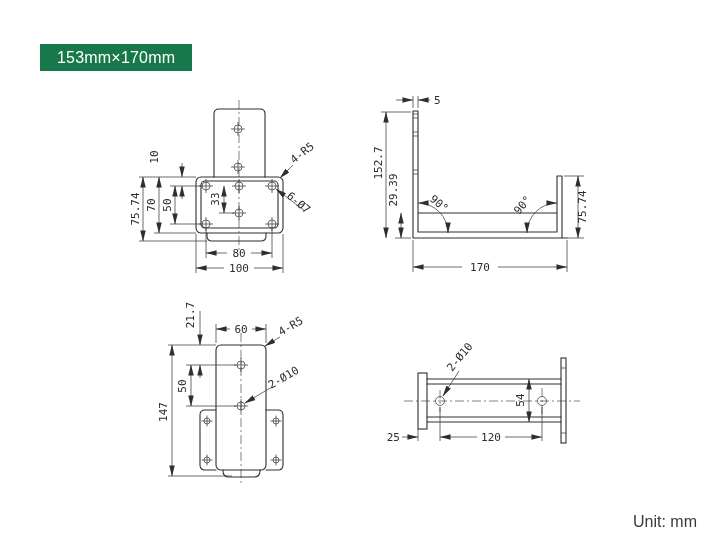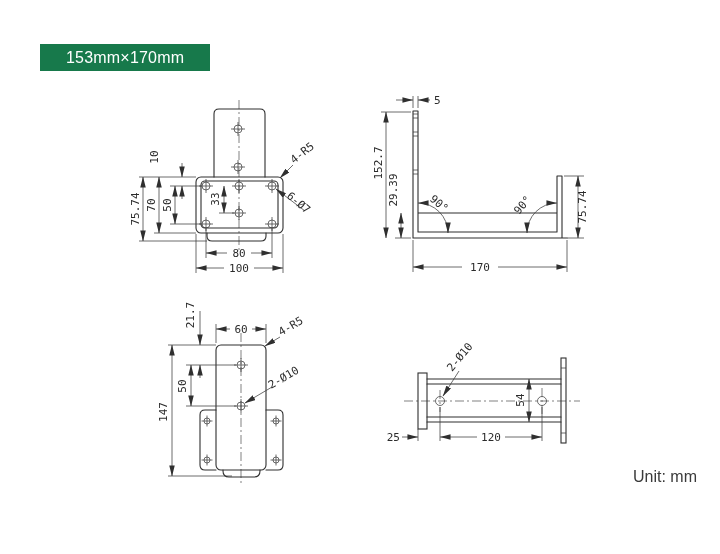--- a/index.html
+++ b/index.html
@@ -1,20 +1,20 @@
 <!DOCTYPE html>
 <html><head>
 <meta charset="utf-8">
 <style>
   html,body{margin:0;padding:0;background:#ffffff;}
   .canvas{position:relative;width:720px;height:554px;background:#ffffff;overflow:hidden;
           font-family:"Liberation Sans",sans-serif;}
-  .badge{position:absolute;left:40px;top:44px;height:27px;padding:0 26px;
+  .badge{position:absolute;left:40px;top:44px;height:27px;padding:0 17px;
          display:flex;align-items:center;color:#ffffff;font-size:16px;letter-spacing:.2px;}
-  .unit{position:absolute;right:23px;top:468px;font-size:16px;color:#3a3a3a;}
+  .unit{position:absolute;right:23px;top:513px;font-size:16px;color:#3a3a3a;}
   svg{position:absolute;left:0;top:0;}
   .geo{fill:none;stroke:#2f2f2f;stroke-width:1.1;stroke-linecap:round;}
   .thin{fill:none;stroke:#3c3c3c;stroke-width:.75;}
   .cl{fill:none;stroke:#4a4a4a;stroke-width:.7;stroke-dasharray:9 3 2 3;}
   .dimtext{font-family:"DejaVu Sans Mono",monospace;font-size:11px;fill:#2b2b2b;}
 </style>
 </head>
 <body>
 
 <div class="canvas">

